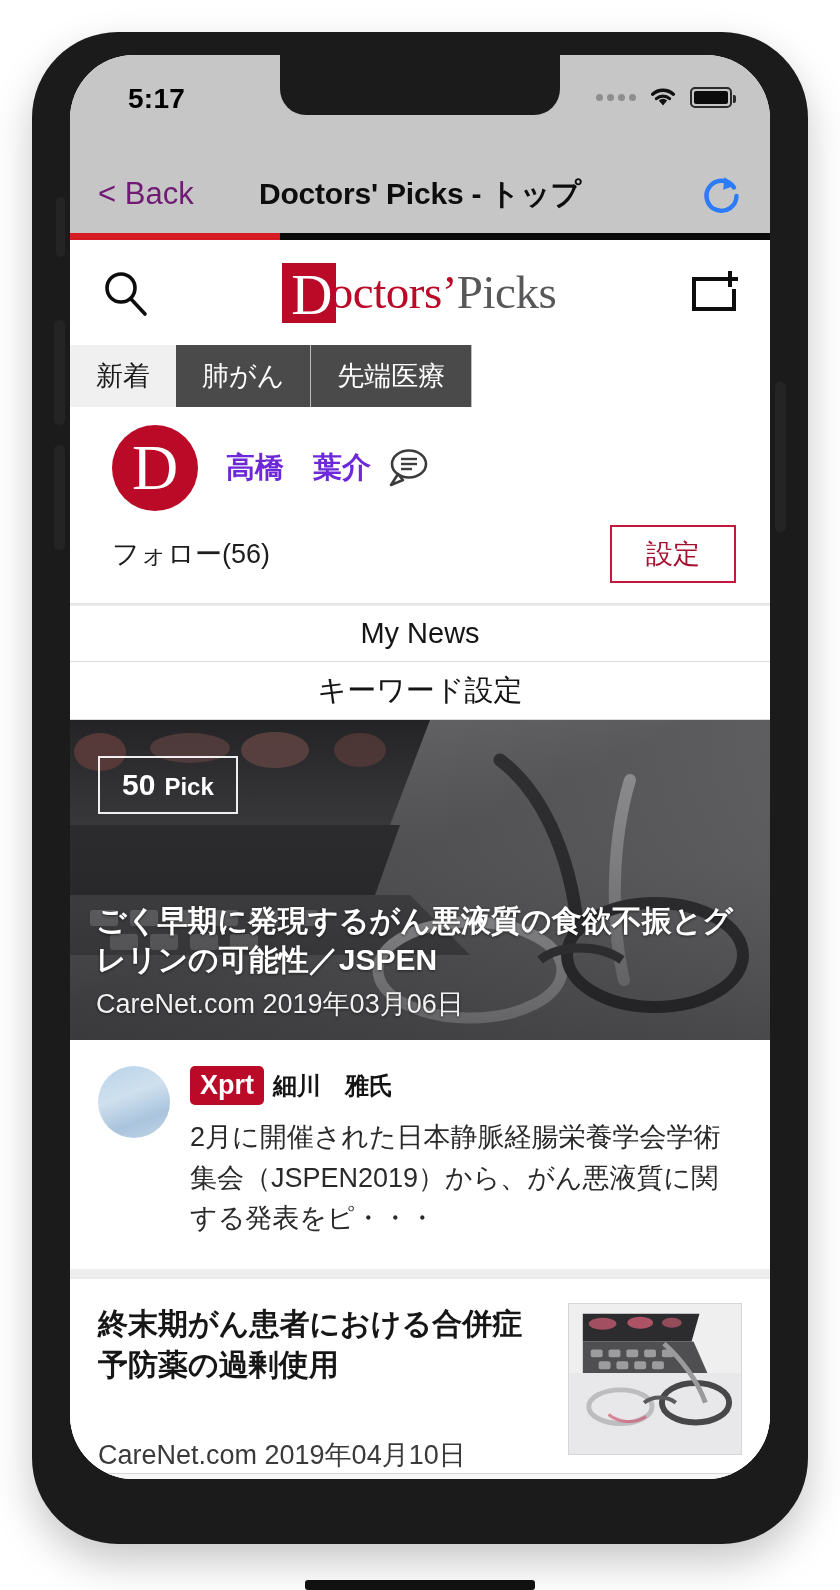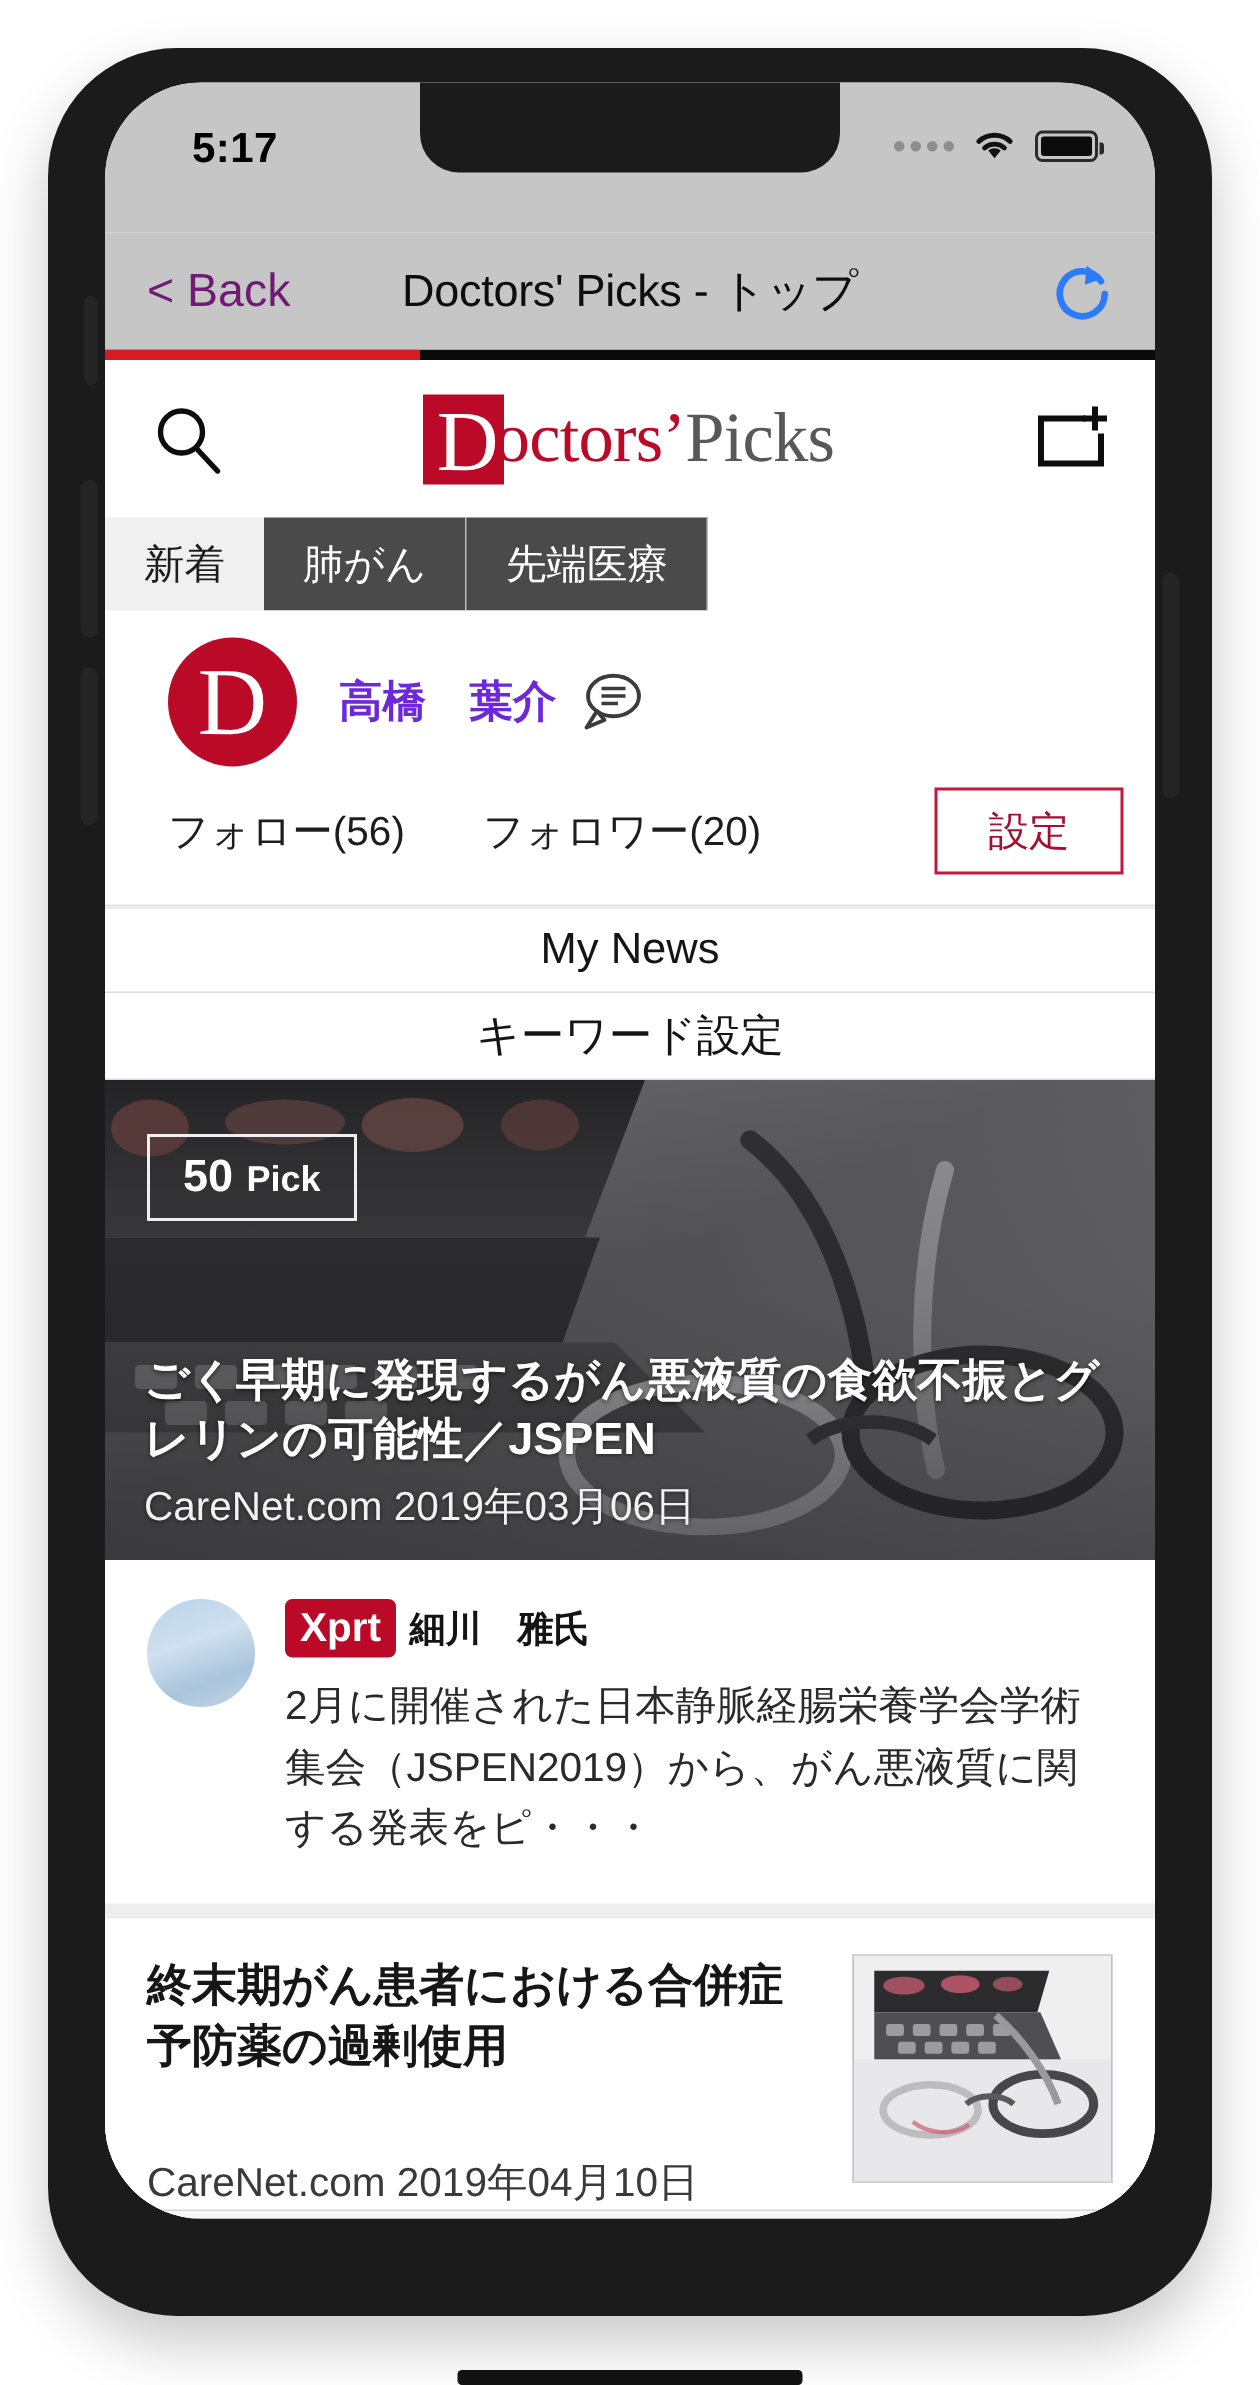--- a/index.html
+++ b/index.html
@@ -80,21 +80,21 @@
     height:78px; background:#c6c6c6;
     display:flex; align-items:center; position:relative;
   }
   .back-btn {
     position:absolute; left:28px;
     font-size:31px; color:#701a75; font-weight:400;
     cursor:pointer; white-space:nowrap;
   }
   .nav-title {
     width:100%; text-align:center;
-    font-size:30px; font-weight:400; color:#0d0d0d;
+    font-size:30px; font-weight:700; color:#0d0d0d;
     letter-spacing:-.2px;
   }
   .reload-btn {
     position:absolute; right:26px; top:50%;
     transform:translateY(-50%);
     width:44px; height:44px; cursor:pointer;
   }
   .progress-track { height:7px; background:#0a0a0a; width:100%; }
   .progress-fill { height:100%; background:#d51c24; }
 
@@ -157,21 +157,21 @@
     font-size:64px; line-height:1;
     flex:none;
   }
   .profile-name {
     margin-left:28px; font-size:29px; font-weight:700; color:#6d28d9;
     white-space:nowrap;
   }
   .bubble-icon { margin-left:14px; width:44px; height:40px; }
   .profile-bottom {
     display:flex; align-items:center;
-    padding:14px 21px 20px 42px;
+    padding:14px 34px 20px 42px;
   }
   .follow-stat { font-size:27px; color:#1d1d1d; margin-right:52px; cursor:pointer; white-space:nowrap; }
   .settings-btn {
     margin-left:auto;
     border:2px solid #c2183c; color:#a4102f;
     font-size:27px; padding:9px 34px; background:#fff;
     cursor:pointer; white-space:nowrap;
   }
 
   
@@ -339,21 +339,20 @@
             <svg class="bubble-icon" viewBox="0 0 44 40">
               <ellipse cx="24" cy="16" rx="17" ry="13.5" stroke="#3c3c3c" stroke-width="2.6" fill="none"></ellipse>
               <path d="M13 26L6 37l12-5z" fill="none" stroke="#3c3c3c" stroke-width="2.6" stroke-linejoin="round"></path>
               <line x1="16" y1="11" x2="32" y2="11" stroke="#3c3c3c" stroke-width="2.4"></line>
               <line x1="16" y1="16" x2="32" y2="16" stroke="#3c3c3c" stroke-width="2.4"></line>
               <line x1="16" y1="21" x2="27" y2="21" stroke="#3c3c3c" stroke-width="2.4"></line>
             </svg>
           </div>
           <div class="profile-bottom">
             <div class="follow-stat">フォロー(56)</div>
-            <div class="follow-stat">フォロワー(20)</div>
             <div class="settings-btn">設定</div>
           </div>
         </div>
 
         <div class="section-row gap">My News</div>
         <div class="section-row">キーワード設定</div>
 
         <div class="hero">
           <svg class="hero-photo" viewBox="0 0 700 320" preserveAspectRatio="none">
             <defs>

